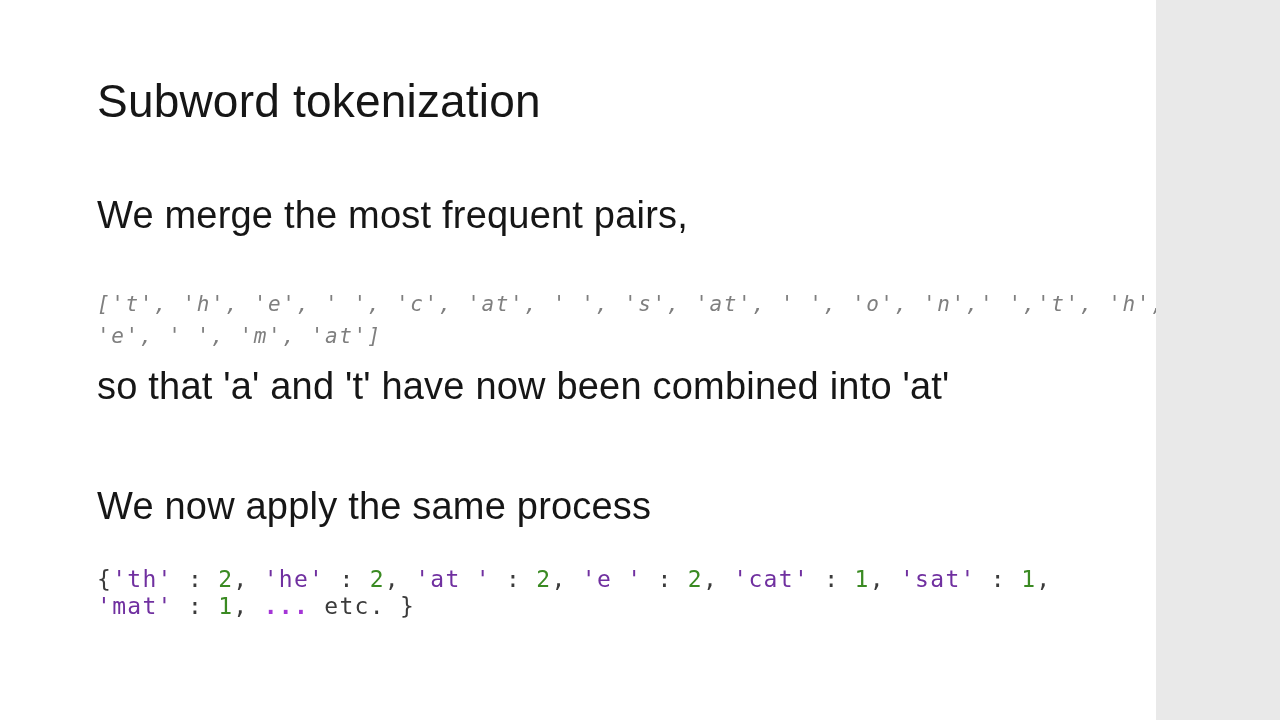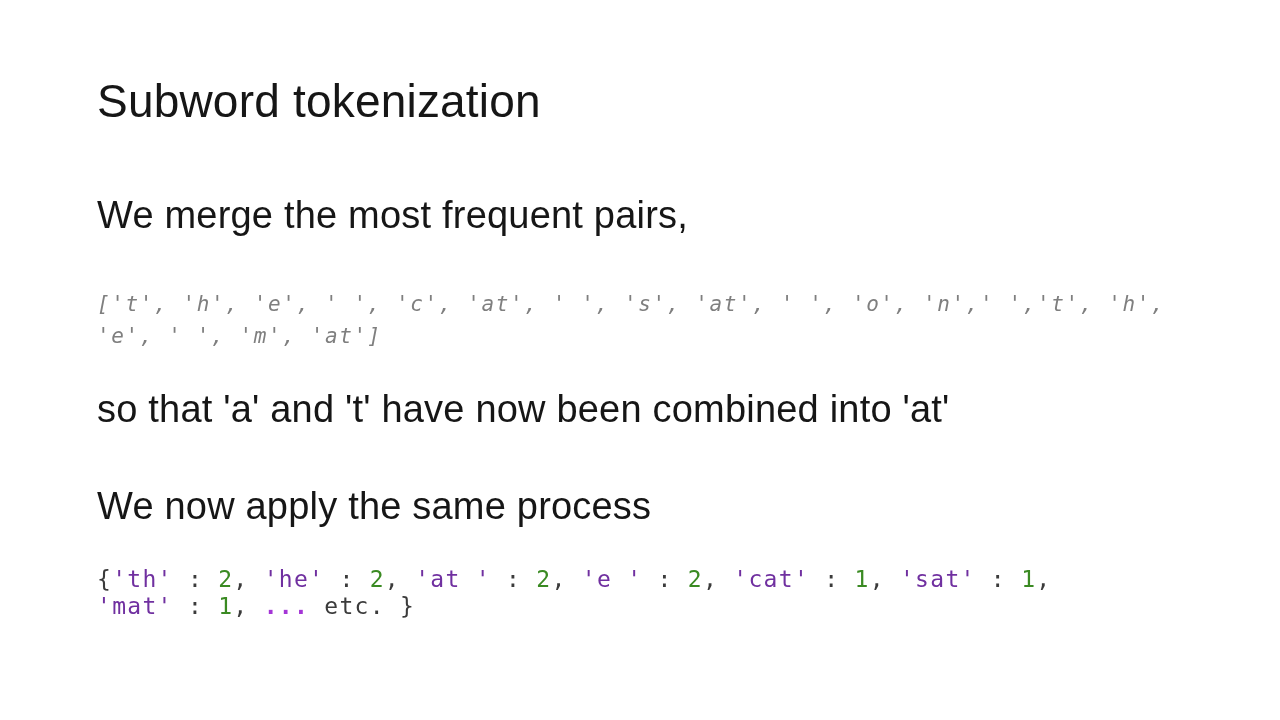--- a/index.html
+++ b/index.html
@@ -8,21 +8,21 @@
     --muted: #7f7f7f;
     --punct: #3b3b3b;
     --str: #7030a0;
     --num: #3a8a22;
     --ell: #a435d6;
   }
   * { margin: 0; padding: 0; box-sizing: border-box; }
   html, body { background: #e9e9e9; }
   .slide {
     position: relative;
-    width: 1280px;
+    width: 1156px;
     height: 720px;
     background: var(--bg);
     overflow: hidden;
     font-family: "Liberation Sans", sans-serif;
     color: var(--text);
   }
   .abs { position: absolute; left: 97px; }
   .slide-title {
     top: 74px;
     font-size: 46px;
@@ -30,21 +30,21 @@
     letter-spacing: 0.2px;
     color: var(--text);
   }
   .body-text {
     font-size: 38px;
     font-weight: 400;
     letter-spacing: 0.2px;
     color: var(--text);
   }
   .p-merge    { top: 194px; }
-  .p-combined { top: 388px; }
+  .p-combined { top: 365px; }
   .p-apply    { top: 485px; }
   .code {
     font-family: "DejaVu Sans Mono", monospace;
     white-space: pre-wrap;
     width: 1110px;
   }
   .code-muted {
     top: 288px;
     font-size: 21px;
     line-height: 32px;

